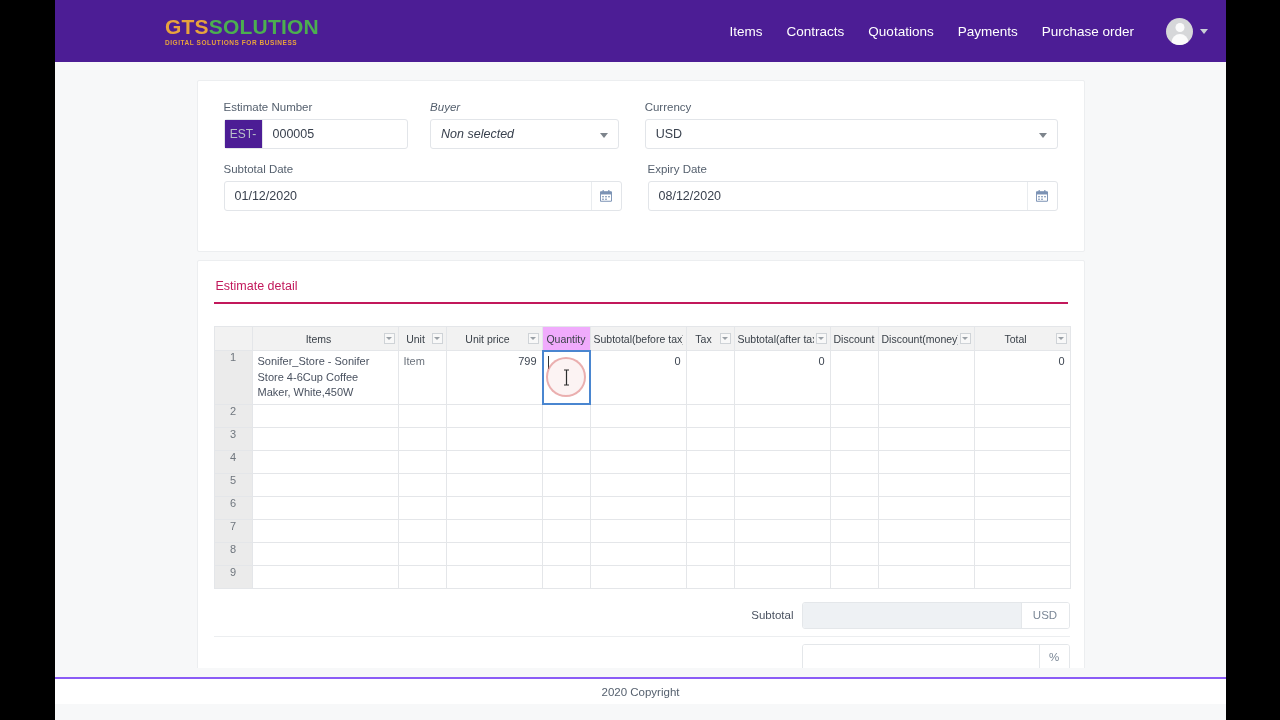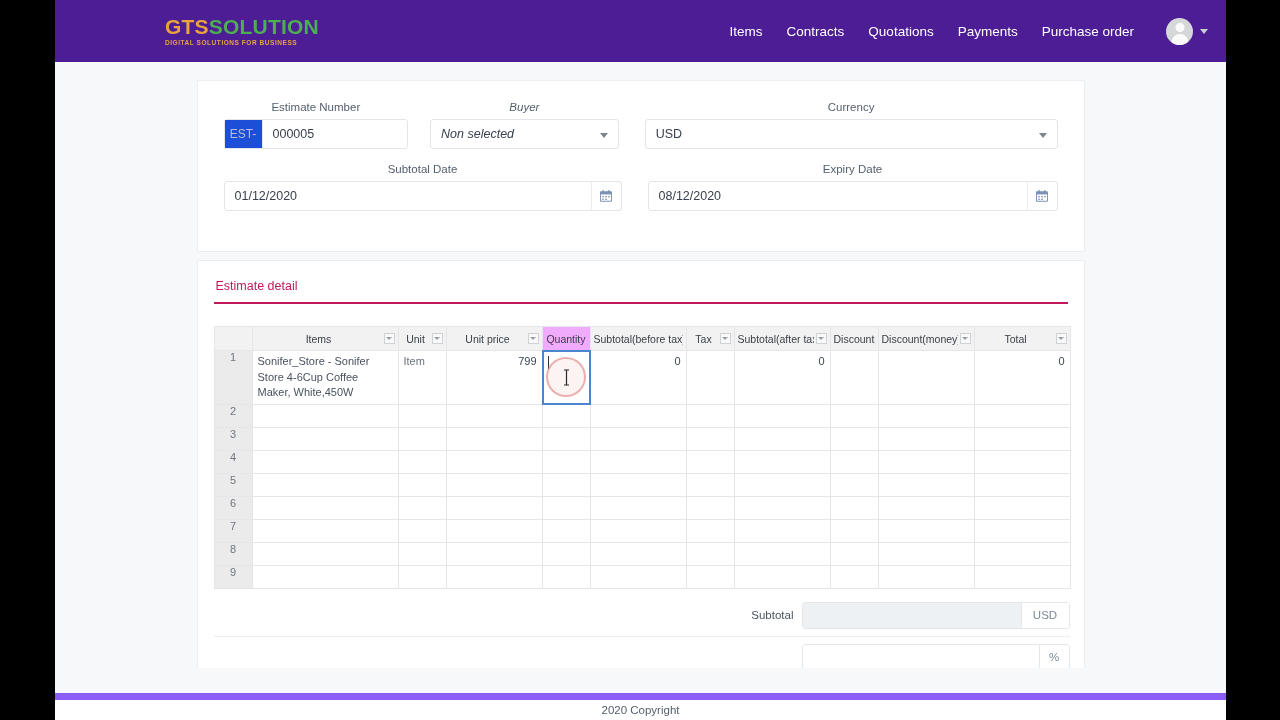--- a/index.html
+++ b/index.html
@@ -63,31 +63,31 @@
   .card {
     background: #fff; border: 1px solid #eceef0;
     margin: 18px auto 0; width: 888px;
     border-radius: 2px;
   }
   .card.top { padding: 20px 26px 26px; }
 
   .form-row { display: flex; }
   .fg { margin-bottom: 14px; }
   .fg-label {
-    font-size: 11.5px; color: #55606e; margin-bottom: 6px; display: block; text-align: center;
+    font-size: 11.5px; color: #55606e; margin-bottom: 6px; display: block;
   }
   .ctl {
     height: 30px; border: 1px solid #e2e5e9; border-radius: 3px;
     background: #fff; display: flex; align-items: center;
     font-size: 12.5px; color: #3e4category; color: #3d4551;
   }
   .ctl .prefix {
     width: 38px; height: 100%; display: flex; align-items: center;
     justify-content: center; color: #b9c0c9; font-size: 12px;
-    border-right: 1px solid #e2e5e9; background: #1d4ed8;
+    border-right: 1px solid #e2e5e9; background: #4c1d95;
   }
   .ctl .val { padding: 0 10px; flex: 1; color: #39414e; font-size: 12.5px; }
   .ctl .drop-caret { margin-left: auto; margin-right: 10px; }
   .ctl .addon-icon {
     width: 30px; height: 100%; border-left: 1px solid #e9ecef;
     display: flex; align-items: center; justify-content: center;
   }
 
   .col-left  { width: 186px; margin-right: 22px; }
   .col-mid   { width: 190px; font-style: italic; }
@@ -181,22 +181,22 @@
   .tctl .inp.disabled { background: #eef1f4; }
   .tctl .suffix {
     width: 48px; display: flex; align-items: center; justify-content: center;
     font-size: 11.5px; color: #7b8796; border-left: 1px solid #e4e7ea;
     background: #fff;
   }
   .tctl .suffix.pct { width: 30px; }
 
   
   .footer {
-    position: absolute; left: 0; bottom: 0; width: 100%;
-    height: 27px; background: #fff; border-top: 7px solid #8b5cf6;
+    position: absolute; left: 0; bottom: 16px; width: 100%;
+    height: 27px; background: #fff; border-top: 2px solid #8b5cf6;
     display: flex; align-items: center; justify-content: center;
     font-size: 11.5px; color: #55606e;
   }
   .scroll-clip { height: 606px; overflow: hidden; }
 </style>
 </head>
 <body>
 
 <div id="screen">
 

